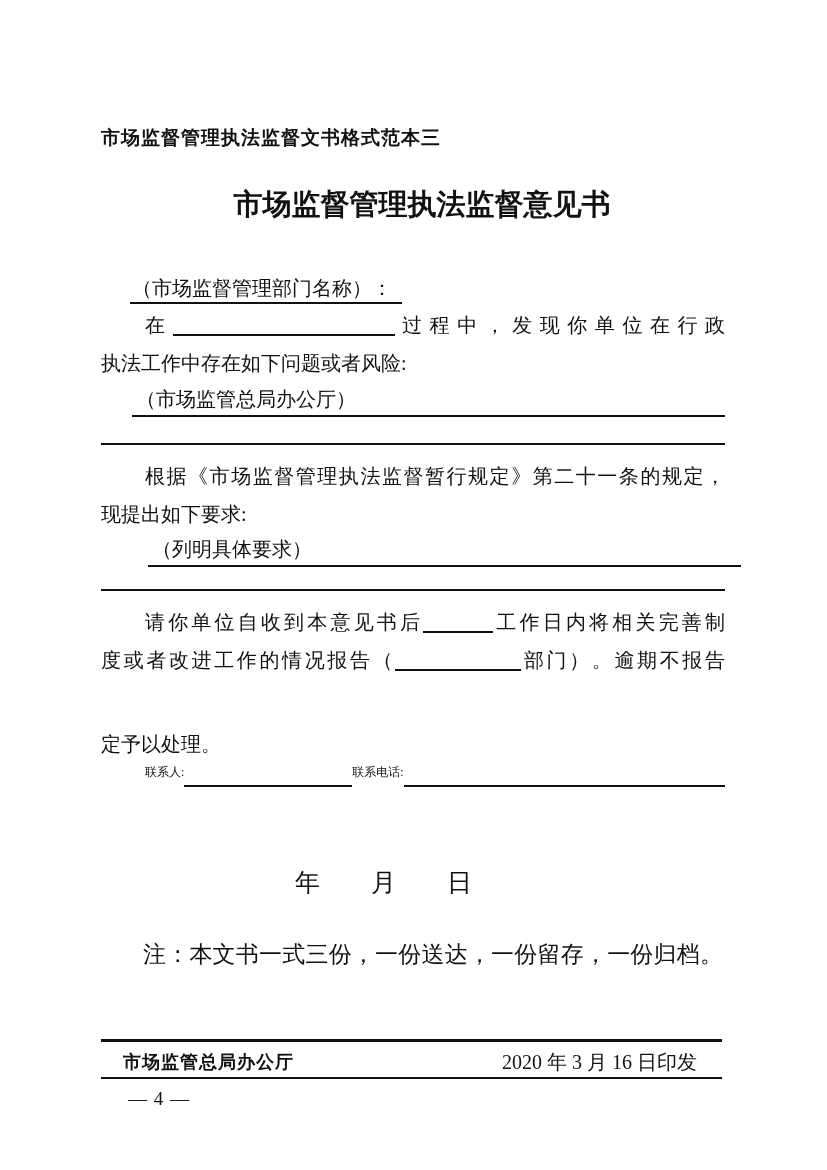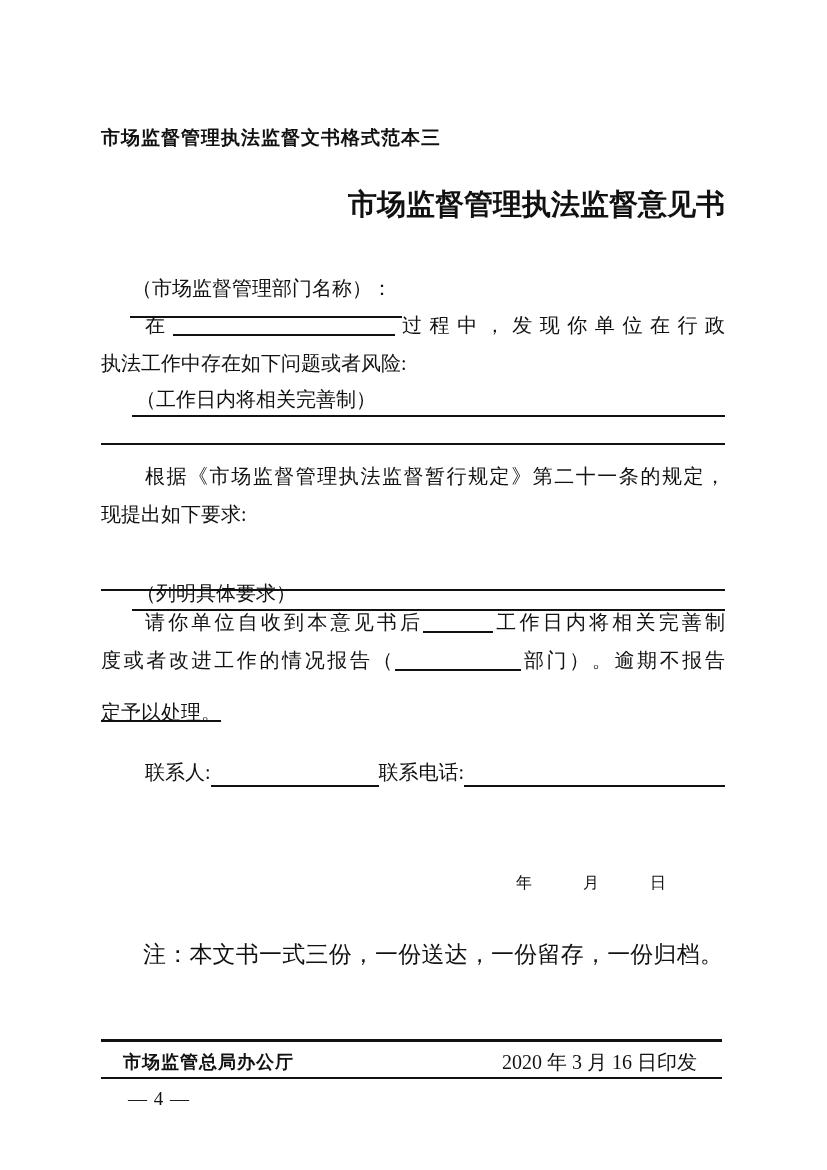--- a/index.html
+++ b/index.html
@@ -11,42 +11,42 @@
     font-family:"Liberation Serif","DejaVu Serif",serif;
     overflow:hidden;
   }
   .abs{position:absolute;}
   .hdr-note{
     left:101px;top:127px;
     font-size:19px;font-weight:bold;letter-spacing:1px;line-height:22px;
   }
   .doc-title{
     left:101px;top:186px;width:624px;box-sizing:border-box;padding-left:18px;
-    font-size:29px;font-weight:bold;text-align:right;line-height:36px;letter-spacing:0px;
+    font-size:29px;font-weight:bold;text-align:center;line-height:36px;letter-spacing:0px;
   }
   .row{font-size:20px;line-height:28px;white-space:nowrap;}
   .jrow{text-align:justify;text-align-last:justify;white-space:normal;}
-  .u-span{border-bottom:2px solid #111;padding:0 10px 17px 2px;}
+  .u-span{border-bottom:2px solid #111;padding:0 10px 3px 2px;}
   .prow{
     border-bottom:2px solid #111;
     font-size:20px;line-height:24px;padding:0 0 4px 4px;box-sizing:border-box;
   }
   .hline{border-top:2px solid #111;height:0;}
   .blank-inline{
     display:inline-block;border-bottom:2px solid #111;
     height:18px;margin-bottom:-4px;
   }
   .contact-row{
     display:flex;align-items:flex-end;
-    font-size:20px;line-height:30px;height:30px;
+    font-size:12px;line-height:30px;height:30px;
   }
   .contact-row .lbl{flex:none;white-space:nowrap;}
   .contact-row .blank-flex{border-bottom:2px solid #111;height:24px;}
   .seal-row{font-size:20px;line-height:28px;text-align:right;box-sizing:border-box;padding-right:82px;}
-  .date-row{font-size:16px;line-height:28px;text-align:right;box-sizing:border-box;padding-right:59px;}
+  .date-row{font-size:25px;line-height:28px;text-align:center;box-sizing:border-box;padding-right:59px;}
   .date-row .dsep{display:inline-block;margin-left:51px;}
   .note-row{font-size:23px;line-height:28px;text-align:justify;text-align-last:justify;}
   .foot-line-top{border-top:3px solid #111;height:0;}
   .foot-line-bot{border-top:2px solid #111;height:0;}
   .footer-row{
     display:flex;justify-content:space-between;align-items:flex-start;
     box-sizing:border-box;padding-left:22px;padding-right:25px;
     line-height:26px;
   }
   .footer-issuer{
@@ -69,45 +69,45 @@
     <span class="u-span">（市场监督管理部门名称）：</span>
   </div>
 
   <div class="abs row jrow" style="left:101px;top:311px;width:624px;text-indent:44px;">
     <span>在</span><span class="blank-inline" style="width:222px;"></span><span>过程中，发现你单位在行政</span>
   </div>
 
   <div class="abs row" style="left:101px;top:349px;">执法工作中存在如下问题或者风险:</div>
 
   <div class="abs prow" style="left:132px;top:387px;width:593px;">
-    <span>（工作日内将相关完善制）</span>
+    <span>（市场监管总局办公厅）</span>
   </div>
 
   <div class="abs hline" style="left:101px;top:443px;width:624px;"></div>
 
   <div class="abs row jrow" style="left:101px;top:462px;width:624px;text-indent:44px;">根据《市场监督管理执法监督暂行规定》第二十一条的规定，</div>
 
   <div class="abs row" style="left:101px;top:500px;">现提出如下要求:</div>
 
-  <div class="abs prow" style="left:132px;top:537px;width:593px;margin-top:44px;">
+  <div class="abs prow" style="left:148px;top:537px;width:593px;">
     <span>（列明具体要求）</span>
   </div>
 
   <div class="abs hline" style="left:101px;top:589px;width:624px;"></div>
 
   <div class="abs row jrow" style="left:101px;top:608px;width:624px;text-indent:44px;">
     <span>请你单位自收到本意见书后</span><span class="blank-inline" style="width:70px;"></span><span>工作日内将相关完善制</span>
   </div>
 
   <div class="abs row jrow" style="left:101px;top:646px;width:624px;">
     <span>度或者改进工作的情况报告（</span><span class="blank-inline" style="width:126px;"></span><span>部门）。逾期不报告</span>
   </div>
 
 
-  <div class="abs row" style="left:101px;top:698px;text-decoration:underline;">定予以处理。</div>
+  <div class="abs row" style="left:101px;top:730px;">定予以处理。</div>
 
   <div class="abs contact-row" style="left:145px;top:757px;width:580px;">
     <span class="lbl">联系人:</span>
     <span class="blank-flex" style="width:168px;flex:none;"></span>
     <span class="lbl">联系电话:</span>
     <span class="blank-flex" style="flex:1;"></span>
   </div>
 
 
   <div class="abs date-row" style="left:101px;top:869px;width:624px;">

